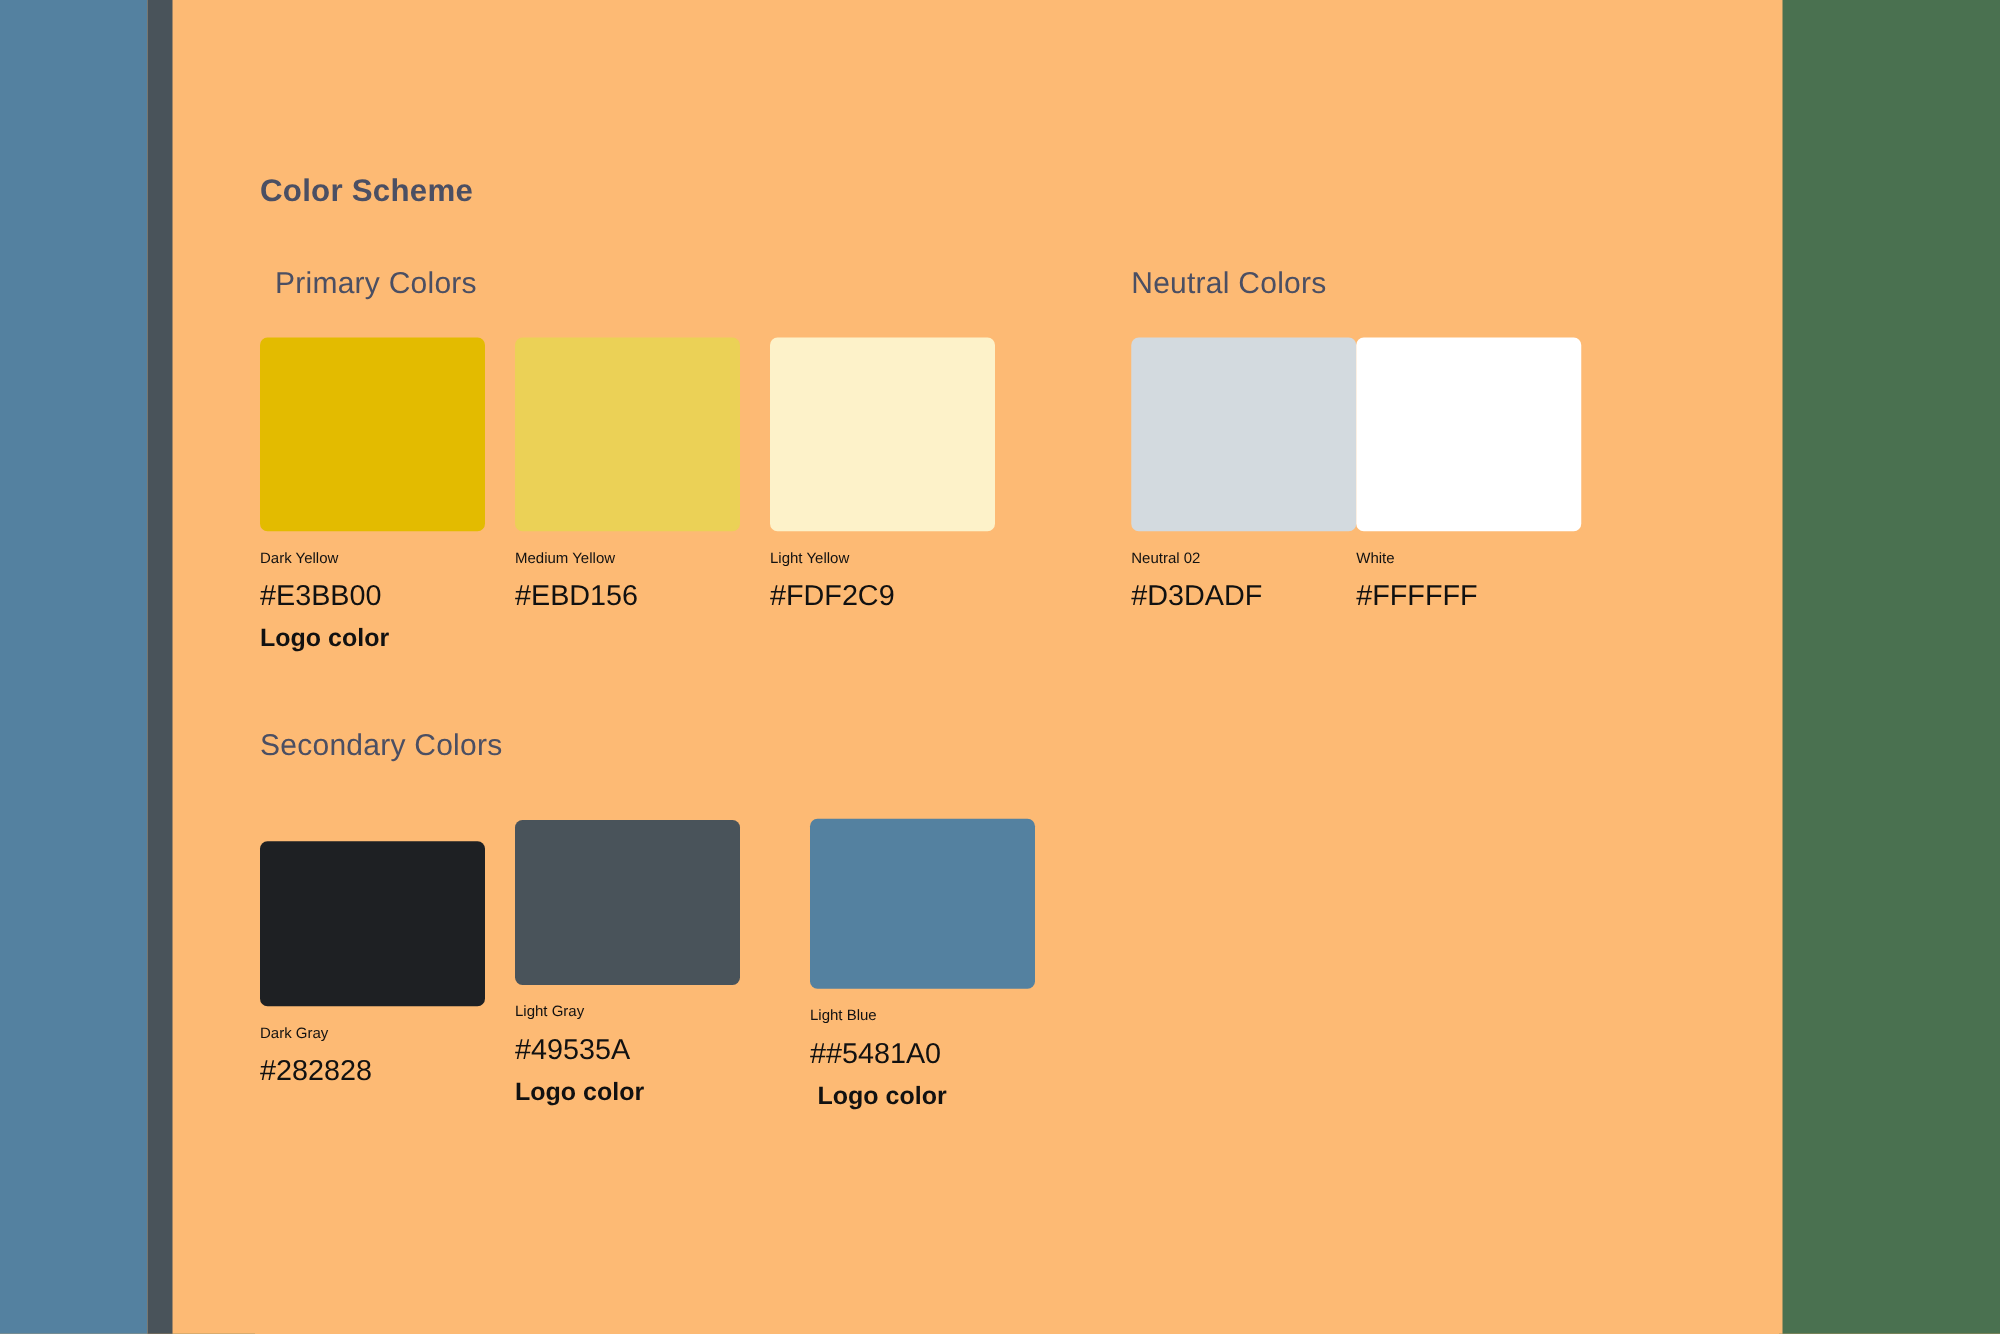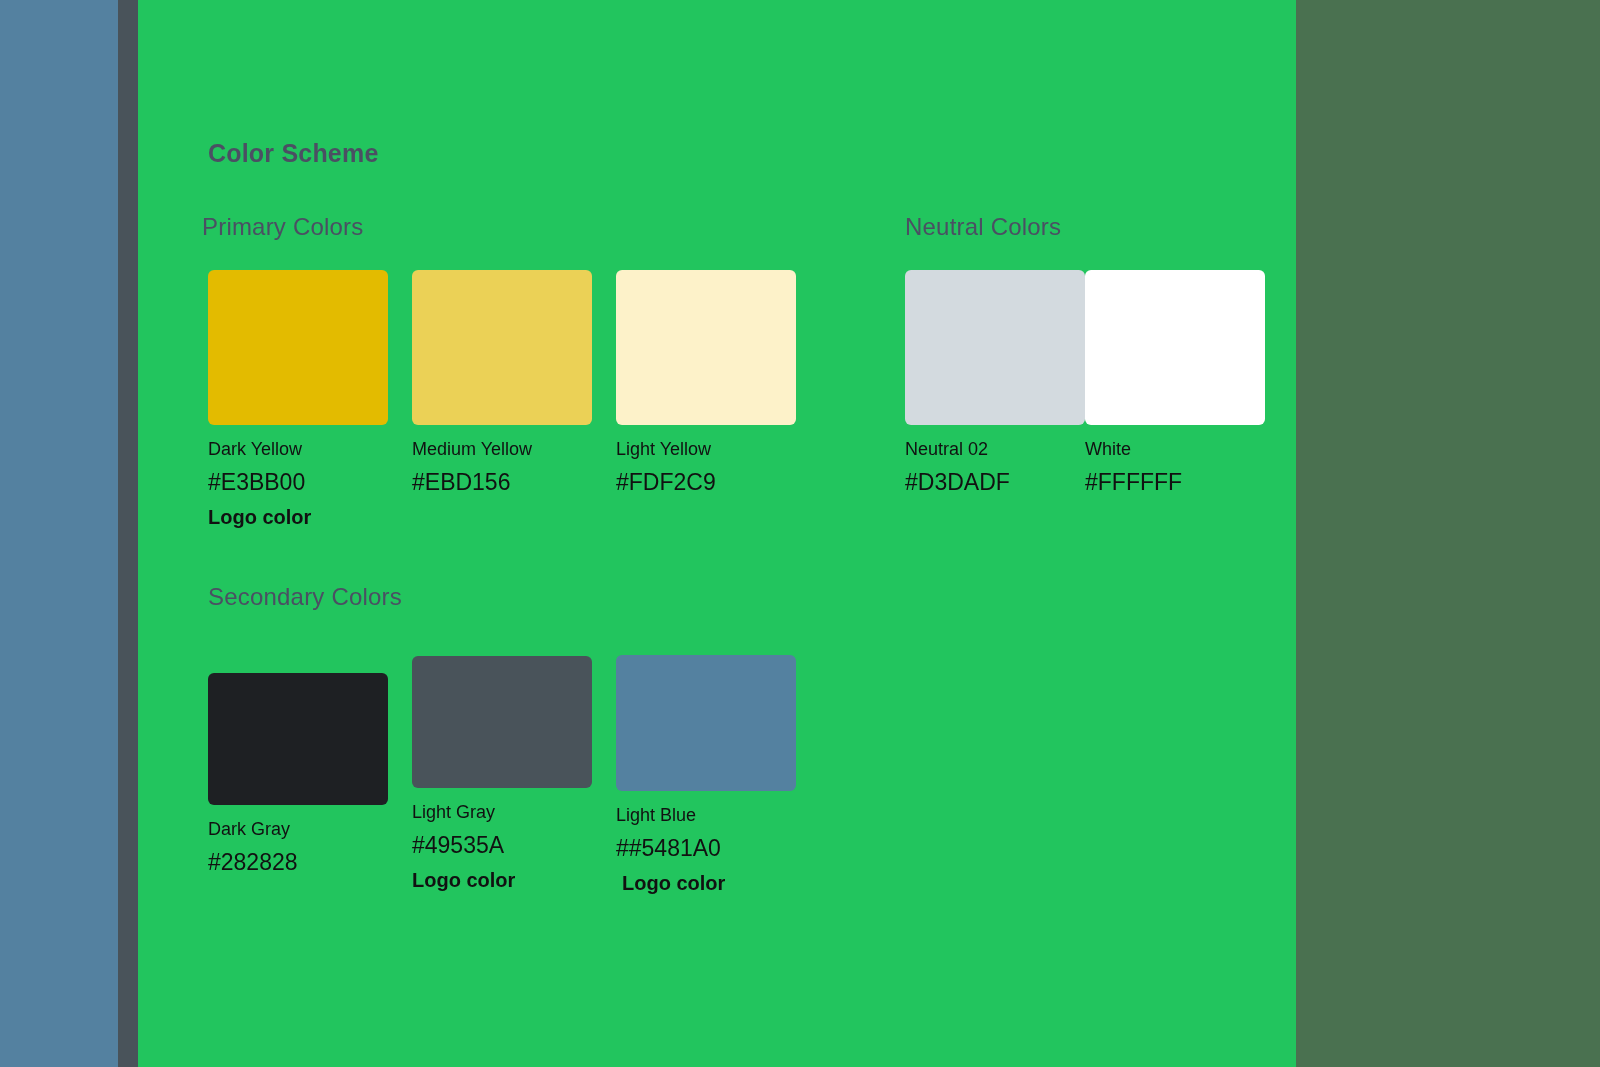--- a/index.html
+++ b/index.html
@@ -8,23 +8,23 @@
   }
   body {
     width: 1600px;
     height: 1067px;
     overflow: hidden;
     font-family: "Liberation Sans", sans-serif;
     background: #4a7150;
   }
   .page {
     position: relative;
-    width: 1296px;
+    width: 1426px;
     height: 1067px;
-    background: #22c55e;
+    background: #fdba74;
   }
   
   .band-blue {
     position: absolute;
     left: 0;
     top: 0;
     width: 118px;
     height: 1067px;
     background: #5481a0;
   }
@@ -57,21 +57,21 @@
   }
 
   .section-heading {
     position: absolute;
     font-size: 24px;
     font-weight: normal;
     color: #4b4f63;
     letter-spacing: 0.2px;
     white-space: nowrap;
   }
-  .heading-primary   { left: 64px;  top: 213px; }
+  .heading-primary   { left: 82px;  top: 213px; }
   .heading-neutral   { left: 767px; top: 213px; }
   .heading-secondary { left: 70px;  top: 583px; }
 
   .swatch-group {
     position: absolute;
     display: flex;
   }
   .group-primary   { left: 70px;  top: 270px; }
   .group-neutral   { left: 767px; top: 270px; }
   .group-secondary { left: 70px;  top: 653px; }
@@ -79,21 +79,21 @@
   .swatch-cell {
     position: relative;
   }
 
   .chip {
     border-radius: 6px;
     box-sizing: border-box;
   }
 
   .chip-label {
-    font-size: 18px;
+    font-size: 12px;
     color: #111111;
     margin-top: 15px;
     white-space: nowrap;
     line-height: 1.0;
   }
   .chip-hex {
     font-size: 23px;
     color: #111111;
     margin-top: 13px;
     white-space: nowrap;
@@ -161,21 +161,21 @@
           <div class="chip" style="width: 180px; height: 132px; background: rgb(30, 32, 35);"></div>
           <div class="chip-label">Dark Gray</div>
           <div class="chip-hex">#282828</div>
         </div>
         <div class="swatch-cell">
           <div class="chip" style="width: 180px; height: 132px; background: rgb(73, 83, 90);"></div>
           <div class="chip-label">Light Gray</div>
           <div class="chip-hex">#49535A</div>
           <div class="chip-note">Logo color</div>
         </div>
-        <div class="swatch-cell" style="margin-top: 2px;">
+        <div class="swatch-cell" style="margin-top: 2px; margin-left: 32px;">
           <div class="chip" style="width: 180px; height: 136px; background: rgb(84, 129, 160);"></div>
           <div class="chip-label">Light Blue</div>
           <div class="chip-hex">##5481A0</div>
           <div class="chip-note" style="margin-left: 6px;">Logo color</div>
         </div>
       </div>
 
   </div>
 </div>
 

